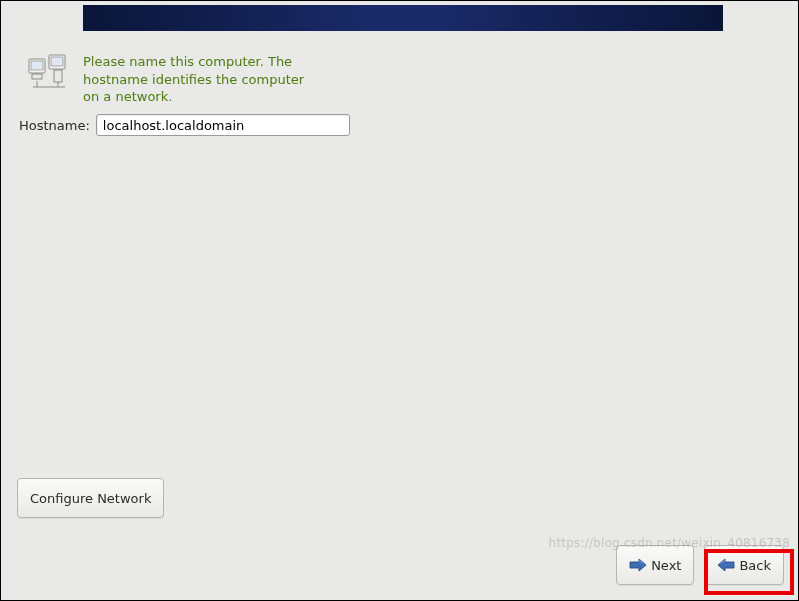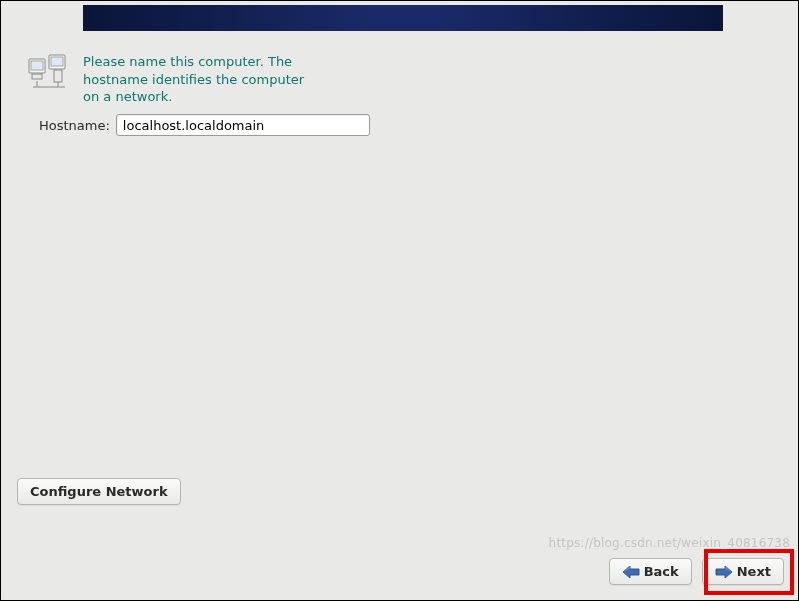--- a/index.html
+++ b/index.html
@@ -35,34 +35,33 @@
     }
     .computer-icon {
       width: 44px;
       height: 38px;
       flex-shrink: 0;
     }
     .intro-text {
       font-size: 13px;
       line-height: 1.35;
       max-width: 240px;
-      color: #0f766e;
+      color: #4d7c0f;
     }
     .hostname-row {
       position: absolute;
       left: 18px;
       top: 113px;
       display: flex;
       align-items: center;
       gap: 6px;
     }
     .hostname-label {
       font-size: 13px;
       color: #2a2a2a;
-      margin-left: 20px;
     }
     .hostname-input {
       width: 254px;
       height: 22px;
       border: 1px solid #9a9a96;
       background: #fff;
       padding: 2px 6px;
       font-size: 13px;
       font-family: inherit;
       outline: none;
@@ -71,31 +70,30 @@
     }
     .config-net-btn {
       position: absolute;
       left: 16px;
       top: 477px;
     }
     .btn {
       display: inline-flex;
       align-items: center;
       gap: 4px;
-      height: 27px;
+      height: 40px;
       padding: 0 12px;
       background: linear-gradient(to bottom, #fafafa 0%, #e9e9e6 100%);
       border: 1px solid #b6b6b1;
       border-radius: 4px;
       font-size: 13px;
       font-family: inherit;
       color: #2a2a2a;
       cursor: pointer;
       box-shadow: 0 1px 0 rgba(0,0,0,0.06);
-      font-weight: bold;
     }
     .bottom-row {
       position: absolute;
       right: 14px;
       bottom: 15px;
       display: flex;
       gap: 10px;
       align-items: center;
     }
     .arrow-svg {
@@ -151,32 +149,32 @@
 </div>
 
 <button class="btn config-net-btn">
   <span>Configure Network</span>
 </button>
 
 <div class="bottom-row">
   <button class="btn">
     <span class="arrow-svg">
       <svg viewBox="0 0 18 14" width="18" height="14">
+        <path d="M 10 1 L 17 7 L 10 13 L 10 10 L 1 10 L 1 4 L 10 4 Z" fill="#3f6db3" stroke="#2a4d80" stroke-width="0.9" stroke-linejoin="round"></path>
+        <path d="M 10 1 L 17 7 L 10 4 Z" fill="#6a92cc" opacity="0.7"></path>
+      </svg>
+    </span>
+    <span>Next</span>
+  </button>
+  <button class="btn">
+    <span class="arrow-svg">
+      <svg viewBox="0 0 18 14" width="18" height="14">
         <path d="M 8 1 L 1 7 L 8 13 L 8 10 L 17 10 L 17 4 L 8 4 Z" fill="#3f6db3" stroke="#2a4d80" stroke-width="0.9" stroke-linejoin="round"></path>
         <path d="M 8 1 L 1 7 L 8 4 Z" fill="#6a92cc" opacity="0.7"></path>
       </svg>
     </span>
     <span>Back</span>
-  </button>
-  <button class="btn">
-    <span class="arrow-svg">
-      <svg viewBox="0 0 18 14" width="18" height="14">
-        <path d="M 10 1 L 17 7 L 10 13 L 10 10 L 1 10 L 1 4 L 10 4 Z" fill="#3f6db3" stroke="#2a4d80" stroke-width="0.9" stroke-linejoin="round"></path>
-        <path d="M 10 1 L 17 7 L 10 4 Z" fill="#6a92cc" opacity="0.7"></path>
-      </svg>
-    </span>
-    <span>Next</span>
   </button>
 </div>
 
 <div class="highlight-box"></div>
 
 <div class="watermark">https://blog.csdn.net/weixin_40816738</div>
 
 </body></html>

